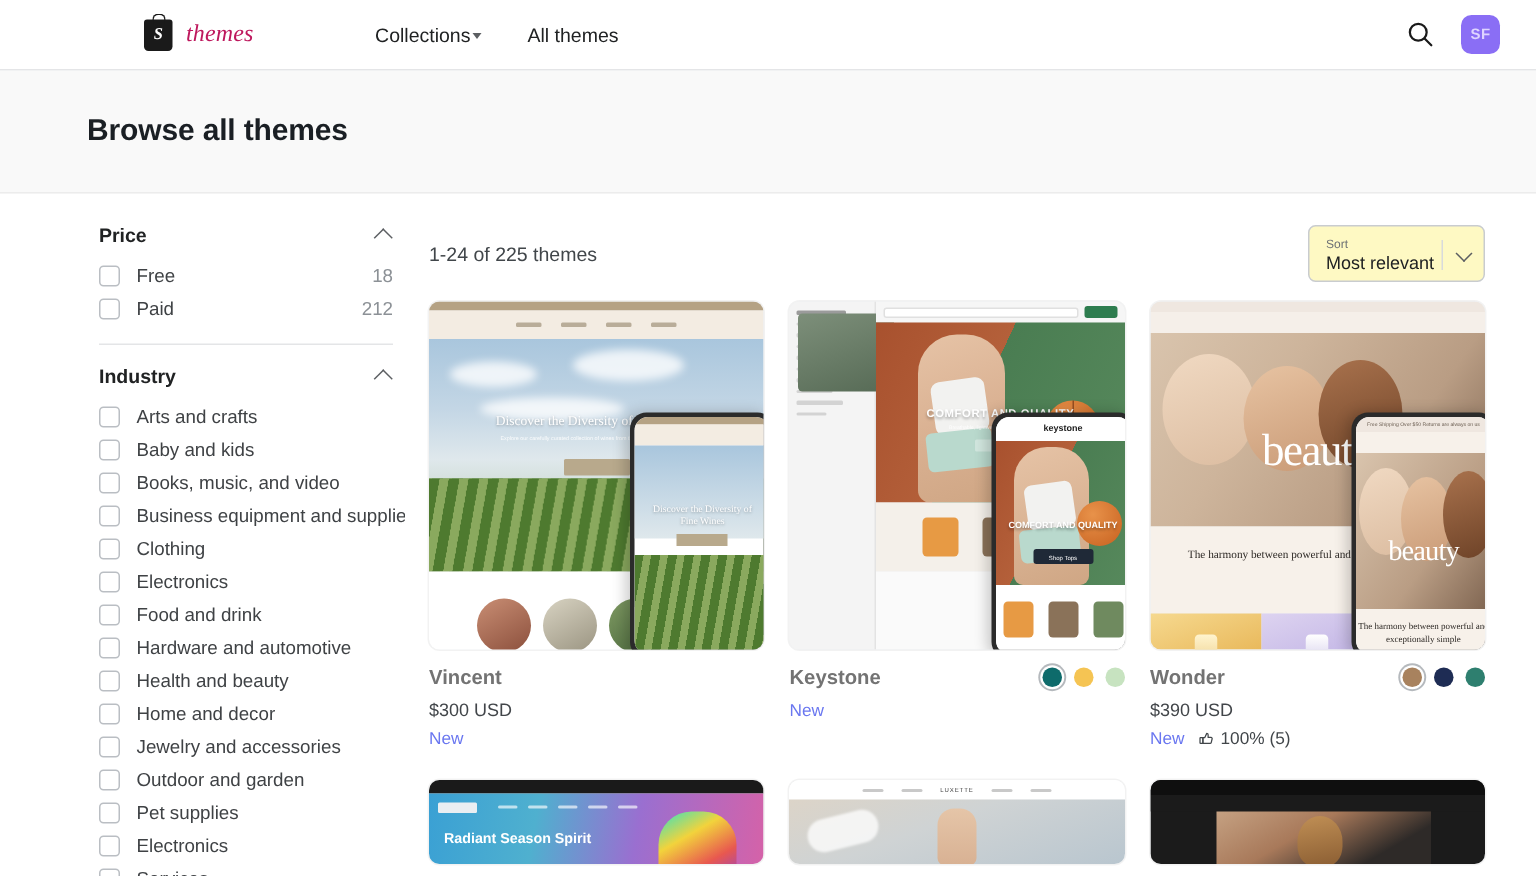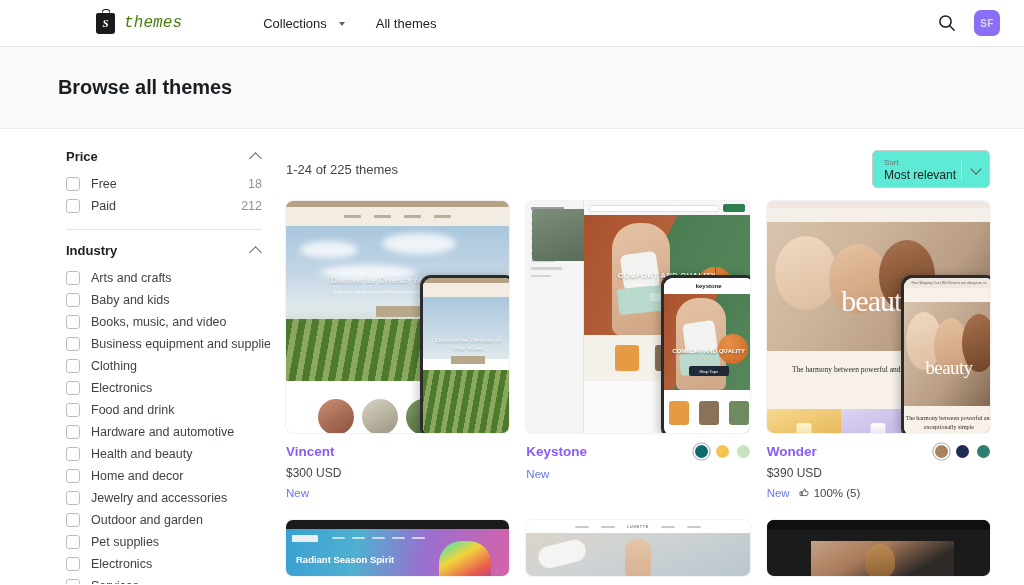--- a/index.html
+++ b/index.html
@@ -40,28 +40,28 @@
     border-radius: 4px 4px 0 0;
   }
   .shop-bag span {
     color: #fff; font-size: 11px; font-weight: 700;
     font-family: "Liberation Serif", serif;
     font-style: italic; line-height: 1;
   }
   .brand-word {
     font-size: 16px;
     font-style: italic;
-    color: #4d7c0f;
-    font-family: Liberation Mono, monospace;
+    color: #be185d;
+    font-family: Liberation Serif, serif;
     letter-spacing: .1px;
   }
   .navlinks { display: flex; align-items: center; gap: 31px; margin-left: 81px; }
   .navlink {
     font-size: 13px; color: #202223; cursor: pointer;
-    display: flex; align-items: center; gap: 12px; white-space: nowrap;
+    display: flex; align-items: center; gap: 1px; white-space: nowrap;
   }
   .caret-d {
     width: 0; height: 0;
     border-left: 3.5px solid transparent;
     border-right: 3.5px solid transparent;
     border-top: 4px solid #5c5f62;
     margin-top: 2px;
   }
   .nav-right {
     margin-left: auto; display: flex; align-items: center; gap: 17px;
@@ -132,21 +132,21 @@
   .results { flex: 1; padding: 18px 34px 0 16px; overflow: hidden; }
   .results-head {
     display: flex; align-items: center; justify-content: space-between;
     height: 44px; margin-bottom: 10px;
   }
   .result-count { font-size: 13px; color: #41464a; }
   .sortbox {
     width: 118px; height: 38px;
     border: 1px solid #c9cccf;
     border-radius: 5px;
-    background: #5eead4;
+    background: #fef9c3;
     display: flex; align-items: center;
     padding: 0 0 0 11px;
     cursor: pointer; position: relative;
   }
   .sort-inner { display: flex; flex-direction: column; justify-content: center; }
   .sort-label { font-size: 8px; color: #6d7175; line-height: 11px; }
   .sort-value { font-size: 12px; color: #202223; line-height: 14px; text-align: center; }
   .sort-sep {
     position: absolute; right: 27px; top: 9px;
     width: 1px; height: 20px; background: #d8dadc;
@@ -173,21 +173,21 @@
     position: relative;
     background: #eceff1;
     box-shadow: 0 0 0 1px rgba(0,0,0,.05);
   }
   .thumb.short { height: 56px; }
   .card-meta { padding-top: 9px; }
   .meta-row1 {
     display: flex; align-items: center; justify-content: space-between;
     height: 19px;
   }
-  .card-name { font-size: 13.5px; font-weight: 700; color: #8b5cf6; }
+  .card-name { font-size: 13.5px; font-weight: 700; color: #737373; }
   .swatches { display: flex; align-items: center; gap: 8px; }
   .sw { width: 13px; height: 13px; border-radius: 50%; }
   .sw.sel {
     box-shadow: 0 0 0 1.5px #fff, 0 0 0 2.8px #b5b9bd;
   }
   .card-price { font-size: 12px; color: #42464a; margin-top: 5px; }
   .card-tags {
     display: flex; align-items: center; gap: 9px; margin-top: 5px;
     height: 15px;
   }

